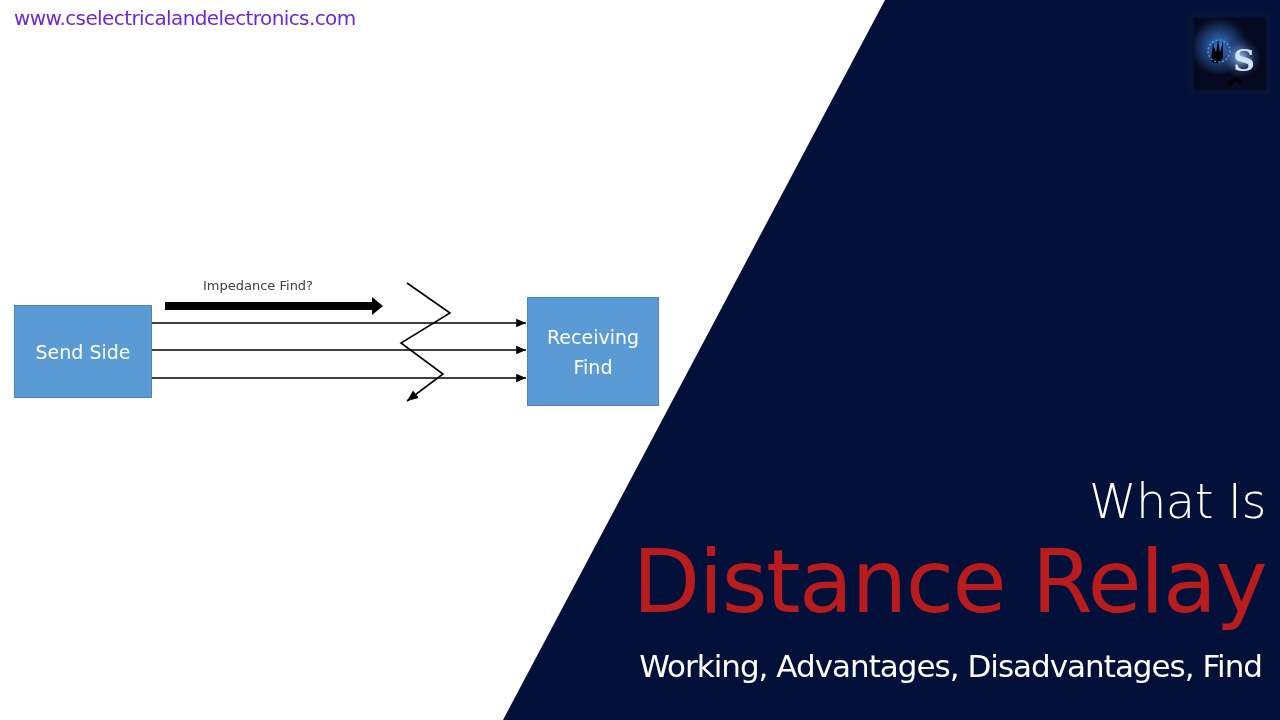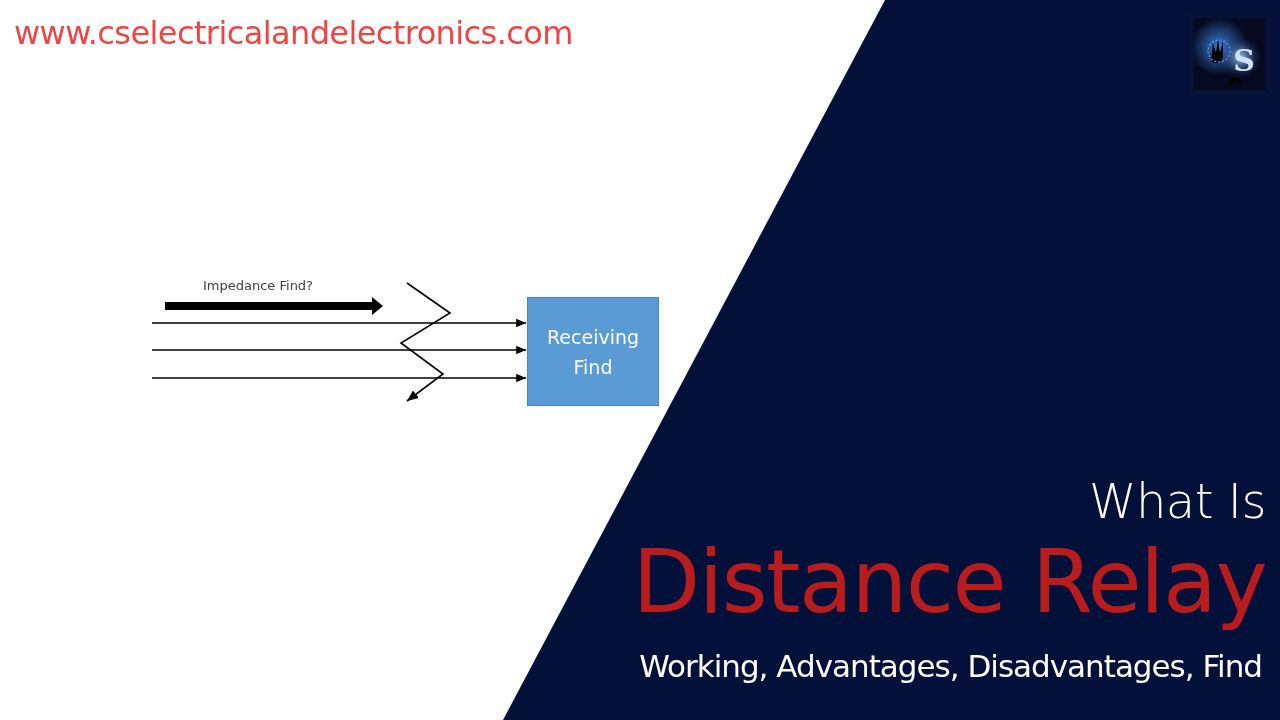--- a/index.html
+++ b/index.html
@@ -1,18 +1,18 @@
 <!DOCTYPE html>
 <html><head>
 <meta charset="utf-8">
 <style>
   html, body { margin:0; padding:0; }
   body { width:1280px; height:720px; position:relative; overflow:hidden; background:#ffffff; font-family:"Liberation Sans", sans-serif; }
   .bg-svg { position:absolute; left:0; top:0; width:1280px; height:720px; }
-  .site-url { position:absolute; left:14px; top:14px; font-size:32px; color:#ef4444; font-family:"DejaVu Sans", sans-serif; letter-spacing:-0.6px; }
+  .site-url { position:absolute; left:14px; top:6px; font-size:20px; color:#6d28d9; font-family:"DejaVu Sans", sans-serif; letter-spacing:-0.6px; }
   .logo { position:absolute; left:1189px; top:13px; width:82px; height:82px; }
   .diagram { position:absolute; left:0; top:270px; width:680px; height:150px; }
   .node { position:absolute; background:#5b9bd5; color:#ffffff; display:flex; align-items:center; justify-content:center; text-align:center; font-family:"DejaVu Sans", sans-serif; font-size:19px; line-height:30px; }
   .send { left:14px; top:35px; width:138px; height:93px; border:1px solid #4a86bd; box-sizing:border-box; }
   .recv { left:527px; top:27px; width:132px; height:109px; border-radius:0; border:1px solid #4a86bd; box-sizing:border-box; }
   .imp-label { position:absolute; left:203px; top:8px; font-size:13px; color:#404040; font-family:"DejaVu Sans", sans-serif; }
   .title-what { position:absolute; right:14px; top:473px; font-size:48px; color:#ffffff; font-family:"DejaVu Sans", sans-serif; font-weight:300; letter-spacing:-0.5px;text-align:right; }
   .title-main { position:absolute; right:14px; top:530px; font-size:88px; color:#b91c1c; font-family:"DejaVu Sans", sans-serif; letter-spacing:-1.5px; line-height:104px; }
   .subtitle { position:absolute; right:18px; top:648px; font-size:31px; color:#ffffff; font-family:"DejaVu Sans", sans-serif; letter-spacing:-1px; }
 </style>
@@ -57,20 +57,23 @@
 
     <path d="M165 32 L372 32 L372 27 L383 36 L372 45 L372 40 L165 40 Z" fill="#000"></path>
 
     <line x1="152" y1="53" x2="526" y2="53" stroke="#000" stroke-width="1.4" marker-end="url(#ah)"></line>
     <line x1="152" y1="80" x2="526" y2="80" stroke="#000" stroke-width="1.4" marker-end="url(#ah)"></line>
     <line x1="152" y1="108" x2="526" y2="108" stroke="#000" stroke-width="1.4" marker-end="url(#ah)"></line>
 
     <polyline points="407,13 450,43 401,73 443,104 407,131" fill="none" stroke="#000" stroke-width="1.6" marker-end="url(#ah)"></polyline>
   </svg>
   <div class="imp-label">Impedance Find?</div>
+  <div class="node send">
+    <span>Send Side</span>
+  </div>
   <div class="node recv">
     <div>
       <div>Receiving</div>
       <div>Find</div>
     </div>
   </div>
 </div>
 
 <div class="title-what">What Is</div>
 <div class="title-main">Distance Relay</div>

